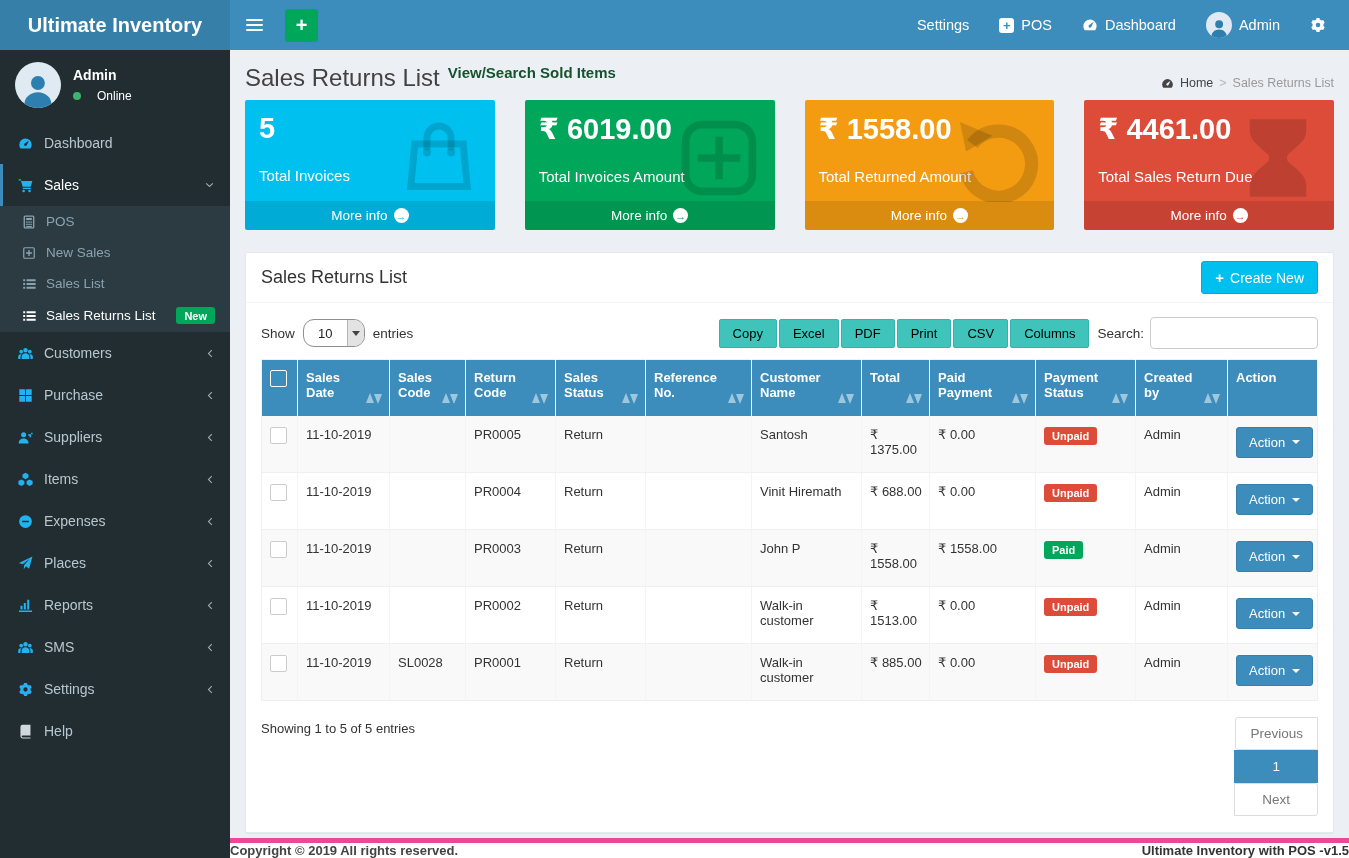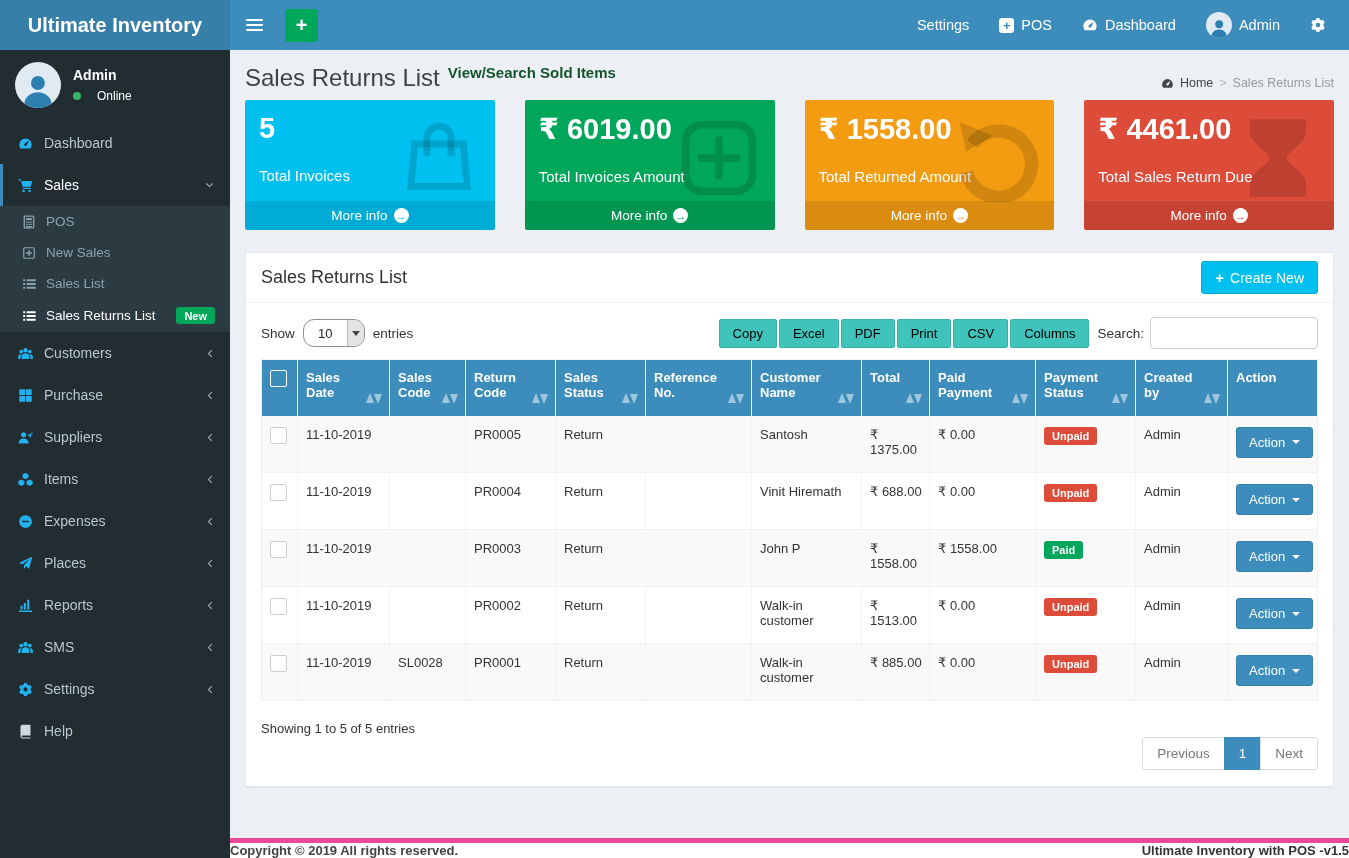--- a/index.html
+++ b/index.html
@@ -99,21 +99,21 @@
   .dt tbody td:last-child { border-right:none; }
   .badge { color:#fff; font-size:11px; font-weight:700; padding:3px 8px; border-radius:3px; display:inline-block; }
   .badge.unpaid { background:#dd4b39; }
   .badge.paid { background:#00a65a; }
   .btn-action { background:#3c8dbc; border:1px solid #367fa9; color:#fff; font-size:13px; padding:7px 12px; border-radius:3px; cursor:pointer; display:inline-flex; align-items:center; gap:7px; }
   .caret { width:0; height:0; border-left:4px solid transparent; border-right:4px solid transparent; border-top:4px solid #fff; display:inline-block; }
 
   
   .table-footer { display:flex; align-items:flex-start; margin-top:14px; }
   .summary { font-size:13px; color:#333; padding-top:6px; }
-  .pager { margin-left:auto; display:inline-flex; margin-top:22px; }
+  .pager { margin-left:auto; display:inline-flex; margin-top:2px;flex-direction:column; }
   .pg { border:1px solid #ddd; background:#fff; color:#777; font-size:13.5px; padding:8px 14px; cursor:pointer; margin-left:-1px; }
   .pg.first { border-radius:3px 0 0 3px; margin-left:0; }
   .pg.last { border-radius:0 3px 3px 0; }
   .pg.active { background:#3c8dbc; border-color:#3c8dbc; color:#fff; }
 
   
   .footer { background:#fff; border-top:5px solid #ec4899; display:flex; font-size:13px; font-weight:700; color:#444; }
   .footer .right { margin-left:auto; color:#333; }
   .hidden-defs { position:absolute; width:0; height:0; overflow:hidden; }
 </style>

